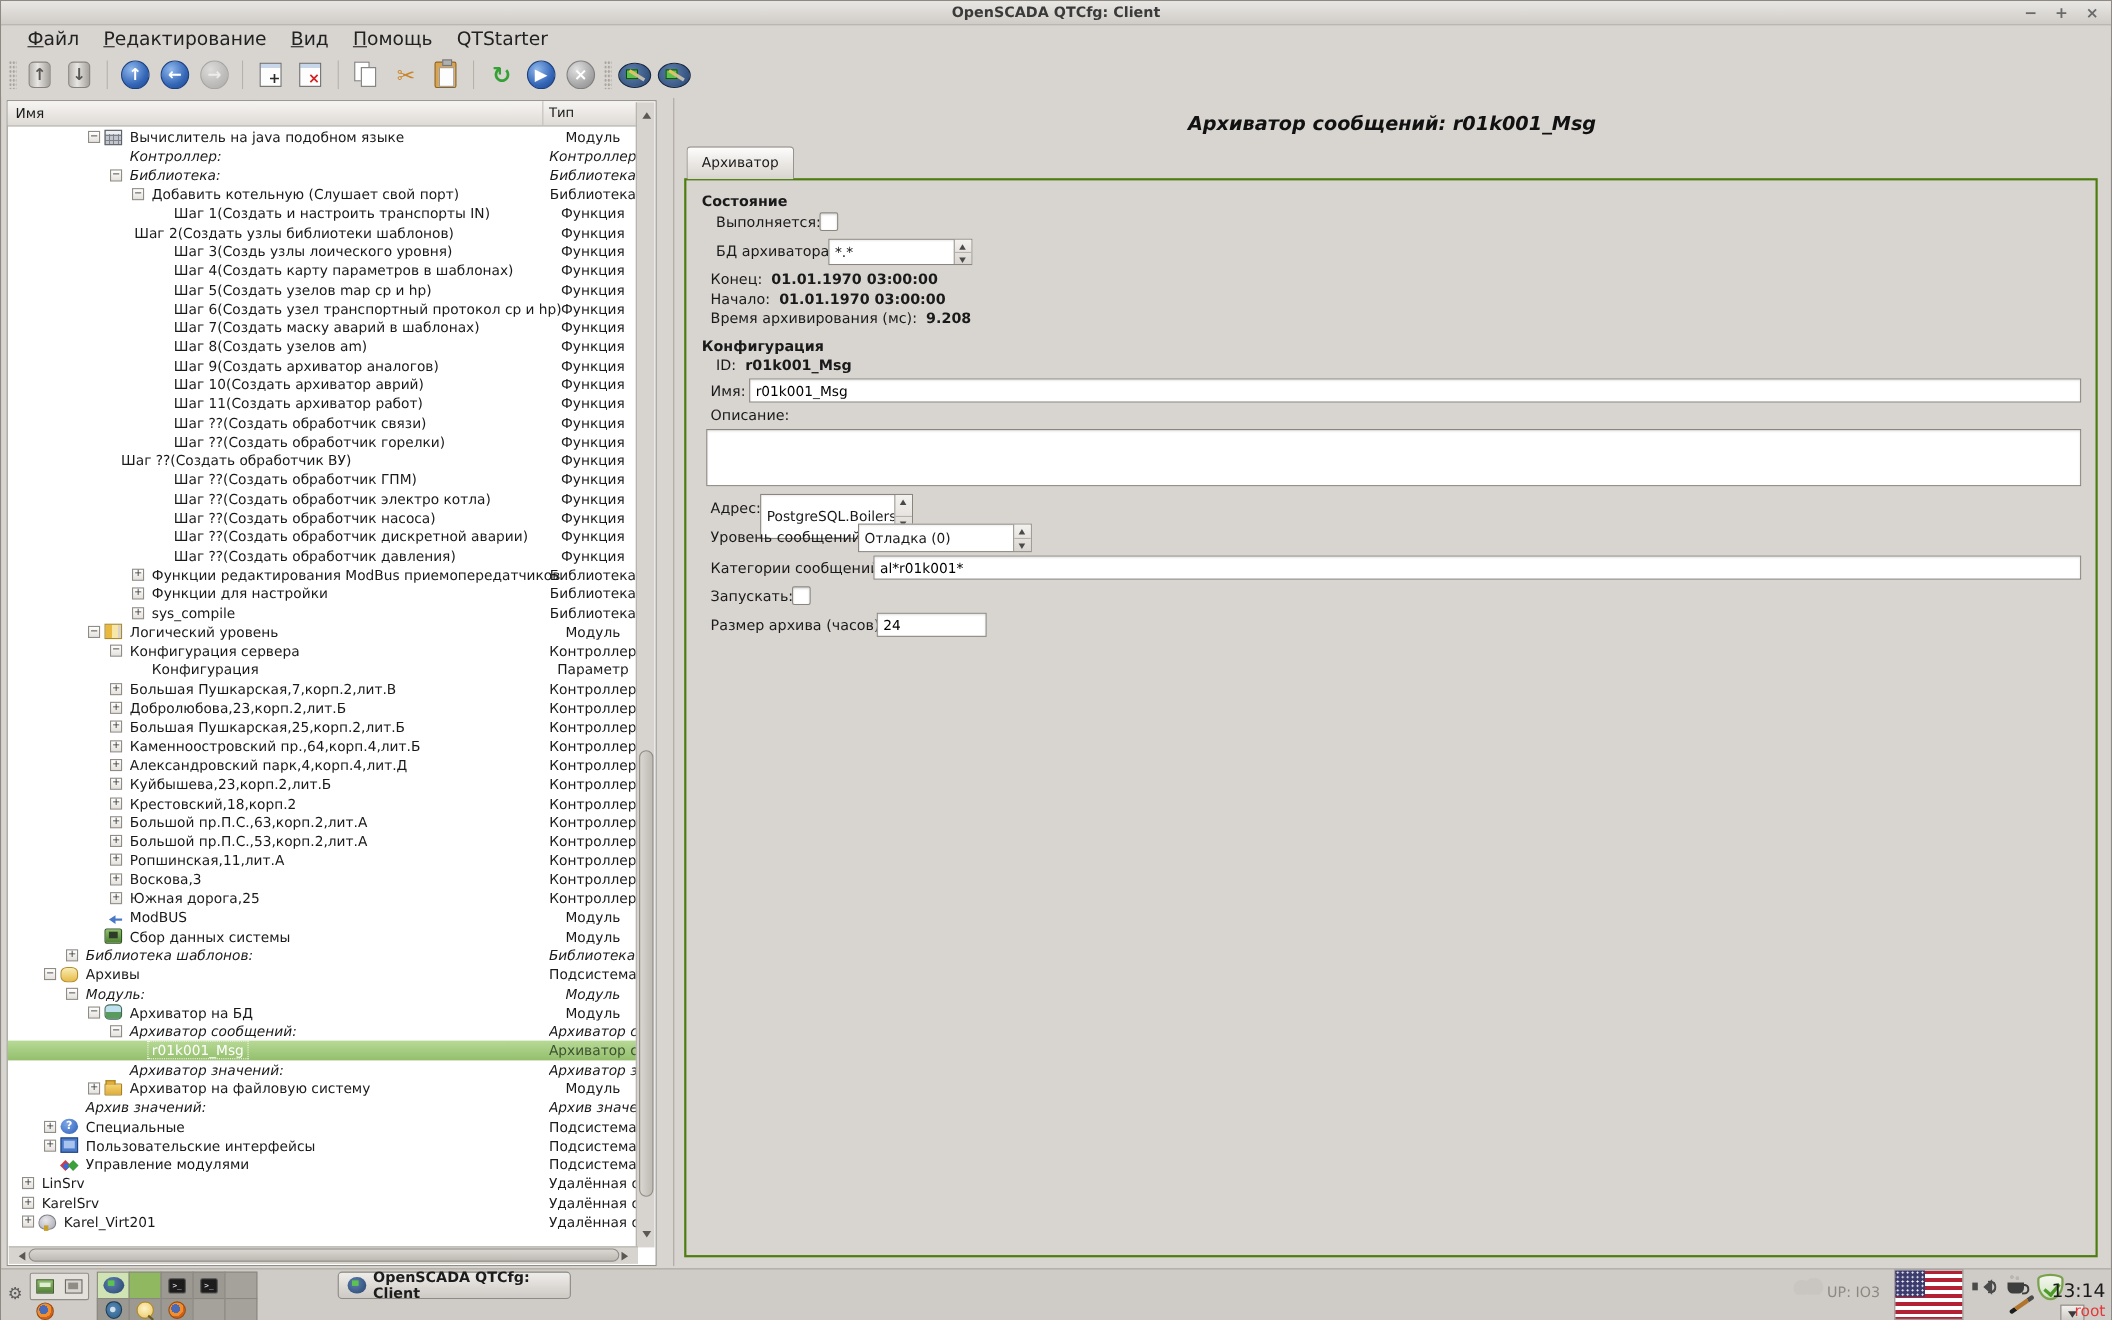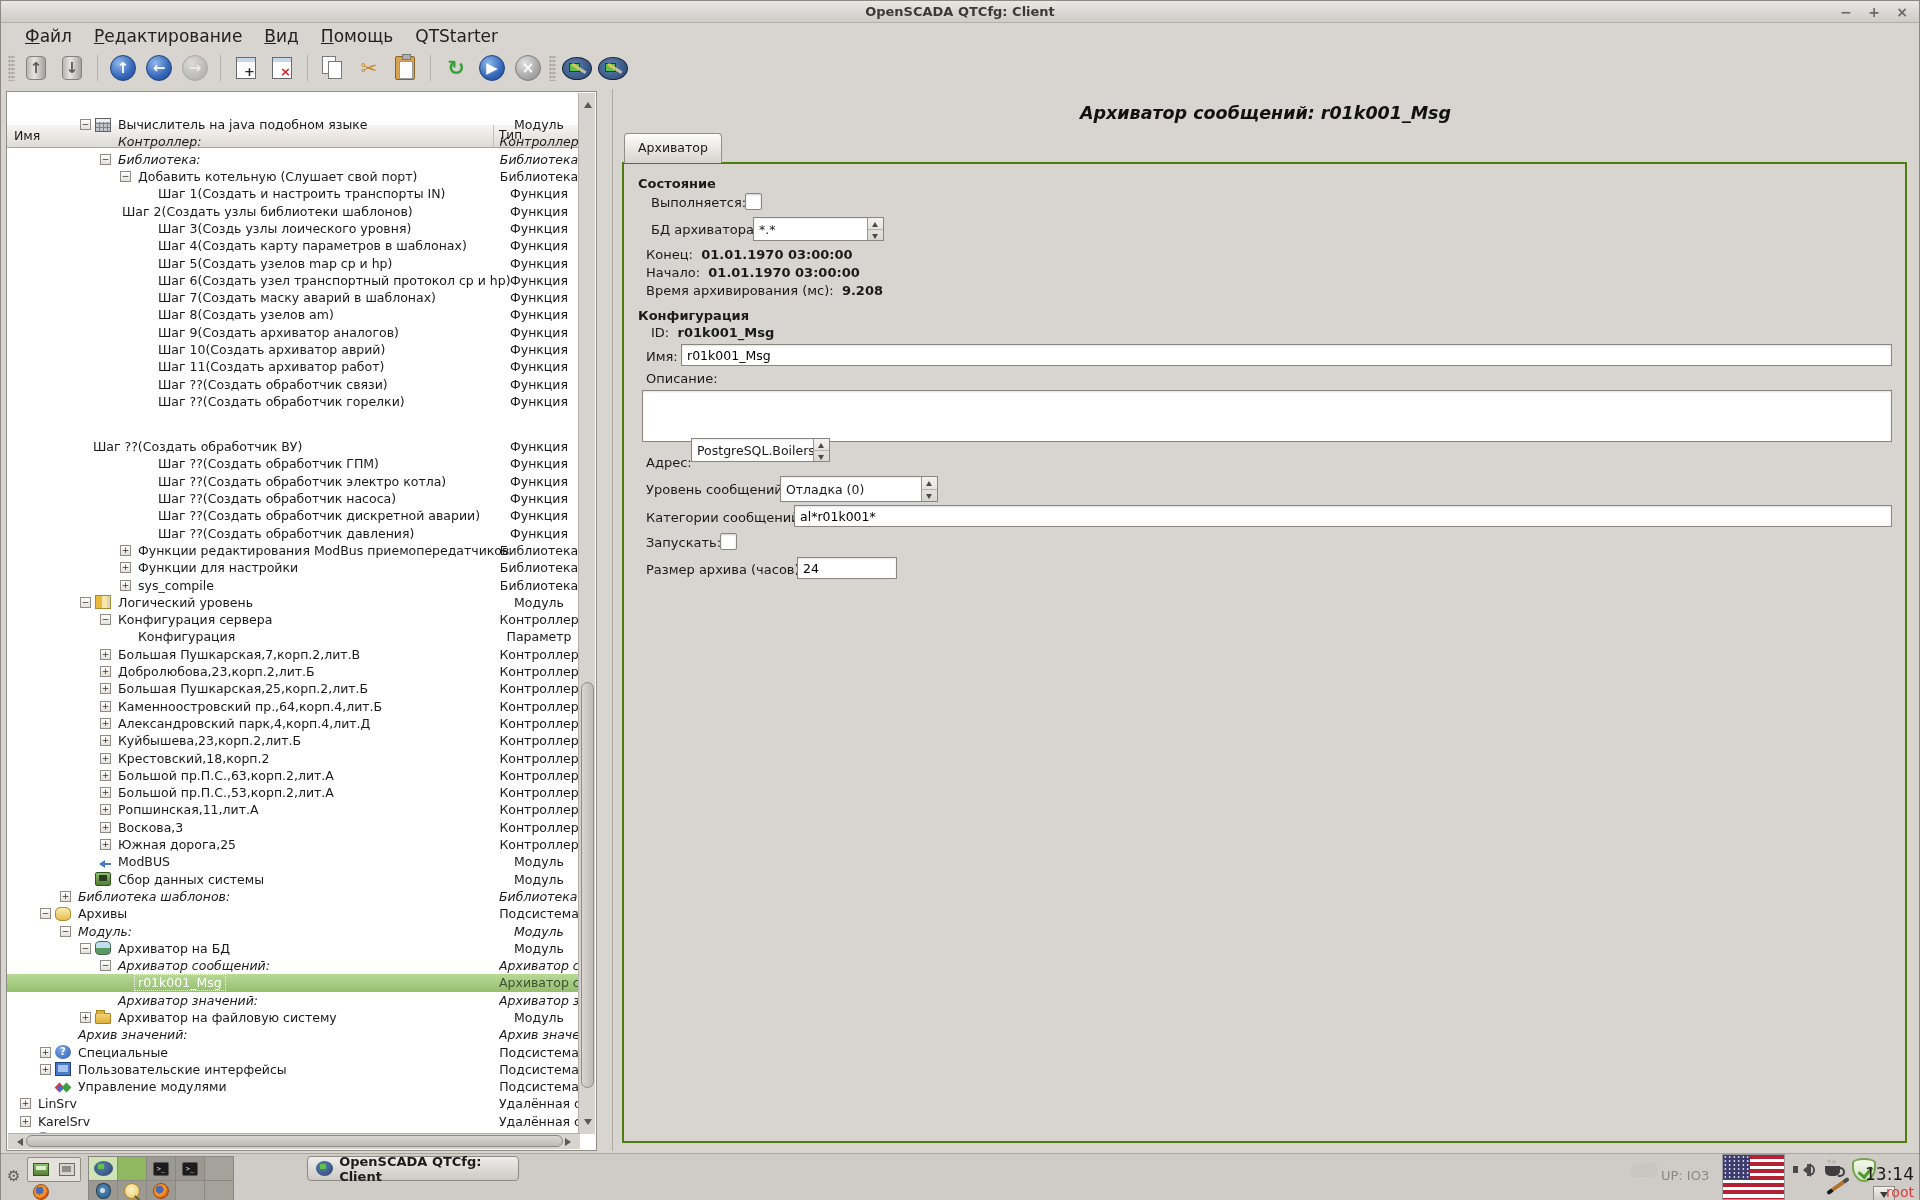--- a/index.html
+++ b/index.html
@@ -43,21 +43,21 @@
   .tb-paste::before { content:""; position:absolute; left:3px; top:4px; width:12px; height:16px; background:#fdfdfd; border:1px solid #9a9a9a; }
   .tb-paste::after { content:""; position:absolute; left:6px; top:-3px; width:7px; height:4px; background:#b0b0b0; border:1px solid #777; }
   .tb-oval { width:30px; height:23px; border-radius:50%; background:radial-gradient(circle at 40% 35%,#5d7fae,#27436e); border:1px solid #16263f; position:relative; }
   .tb-oval::before { content:""; position:absolute; left:6px; top:5px; width:9px; height:7px; background:#5dc24e; border:1px solid #124a10; }
   .tb-oval::after { content:""; position:absolute; left:8px; top:9px; width:16px; height:3px; background:linear-gradient(90deg,#e8c84a,#b8b8c0); transform:rotate(32deg); }
   .dis { opacity:.55; filter:grayscale(.4); }
 
   
   .tree-panel { position:absolute; left:5px; top:90px; width:591px; height:1060px; background:#fff; border:1px solid #918d87; }
   .tree-header { position:absolute; left:0; top:0; width:572px; height:23px;
-    background:linear-gradient(#f7f5f3,#dedad5); border-bottom:1px solid #aaa69f; display:flex;margin-top:33px; }
+    background:linear-gradient(#f7f5f3,#dedad5); border-bottom:1px solid #aaa69f; display:flex; }
   .th-name { width:487px; padding:3px 7px; border-right:1px solid #c2beb8; font-size:12.5px; }
   .th-type { flex:1; padding:3px 5px; font-size:12px; }
   .tree-rows { position:absolute; left:0; top:24px; width:572px; }
   .trow { position:relative; height:17.3px; display:flex; align-items:center; white-space:nowrap; font-size:12.5px; }
   .trow .lbl { padding:0 3px; }
   .trow.italic .lbl, .trow.italic .typ { font-style:italic; }
   .trow .typ { position:absolute; left:492px; width:80px; overflow:hidden; font-size:12.5px;text-align:center; }
   .trow.sel { background:linear-gradient(#b7d995,#94bf6d); }
   .trow.sel .lbl { color:#fff; outline:1px dotted #f2f8ea; }
   .trow.sel .typ { color:#3d5132; }
@@ -344,21 +344,21 @@
         <div class="trow" style="padding-left: 133px;">
           <span class="expander none"></span>
           <span class="lbl">Шаг ??(Создать обработчик связи)</span>
           <span class="typ">Функция</span>
         </div>
         <div class="trow" style="padding-left: 133px;">
           <span class="expander none"></span>
           <span class="lbl">Шаг ??(Создать обработчик горелки)</span>
           <span class="typ">Функция</span>
         </div>
-        <div class="trow" style="padding-left: 68px; margin-top: 28px;">
+        <div class="trow" style="padding-left: 85px;">
           <span class="expander none"></span>
           <span class="lbl">Шаг ??(Создать обработчик ВУ)</span>
           <span class="typ">Функция</span>
         </div>
         <div class="trow" style="padding-left: 133px;">
           <span class="expander none"></span>
           <span class="lbl">Шаг ??(Создать обработчик ГПМ)</span>
           <span class="typ">Функция</span>
         </div>
         <div class="trow" style="padding-left: 133px;">
@@ -618,21 +618,21 @@
         <b class="val">r01k001_Msg</b>
       </div>
 
       <div class="fline" style="left:22px;top:185px">Имя:</div>
       <input class="tinput" style="left: 57px; top: 180px; width: 1211px; height: 22px;" value="r01k001_Msg">
 
       <div class="fline" style="left:22px;top:207px">Описание:</div>
       <textarea class="tinput" style="left: 18px; top: 226px; width: 1250px; height: 52px; resize: none;" value=""></textarea>
 
       <div class="fline" style="left:22px;top:291px">Адрес:</div>
-      <div class="combo" style="left:67px;top:274px;width:139px;height:24px">
+      <div class="combo" style="left:67px;top:285px;width:139px;height:41px">
         <span class="ctext">PostgreSQL.Boilers</span>
         <span class="spin">
             <i class="up"></i>
             <i class="dn"></i>
           </span>
       </div>
 
       <div class="fline" style="left:22px;top:318px">Уровень сообщений:</div>
       <div class="combo" style="left:156px;top:312px;width:158px;height:26px">
         <span class="ctext">Отладка (0)</span>

